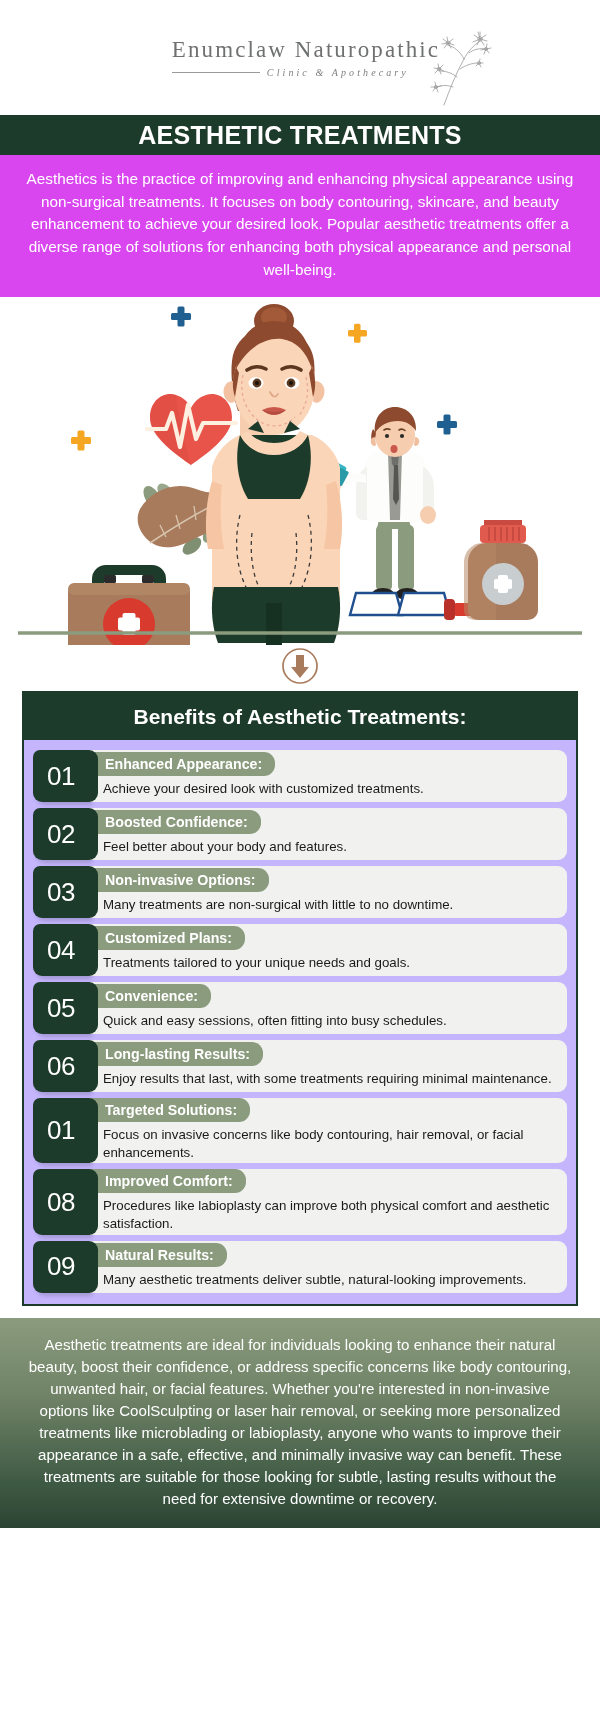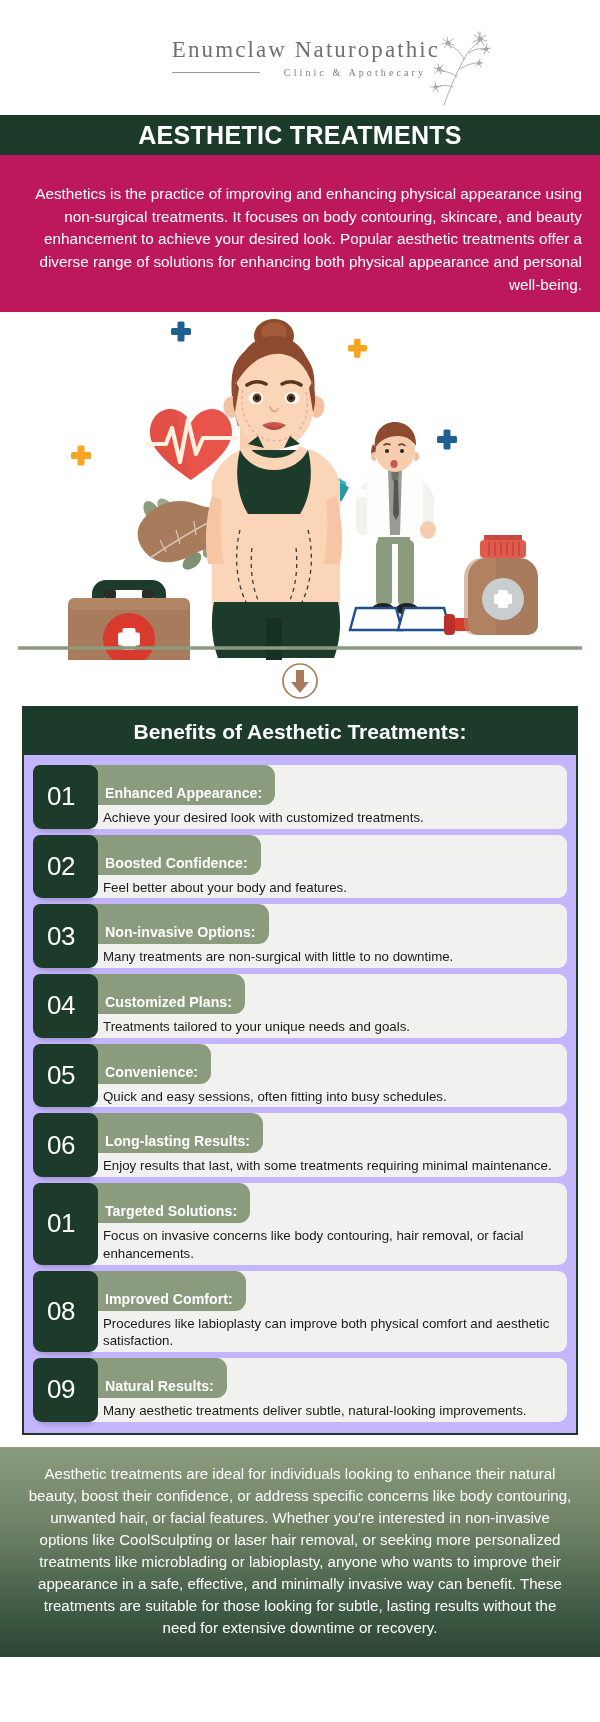--- a/index.html
+++ b/index.html
@@ -38,21 +38,22 @@
     letter-spacing: 2.1px;
     color: #6f7170;
     white-space: nowrap;
     line-height: 1.1;
   }
   .logo-sub-row {
     display: flex;
     align-items: center;
     width: 100%;
     margin-top: 4px;
-    gap: 24px;
+    gap: 7px;
+    font-style: italic;
   }
   .logo-rule { flex: 0 0 88px; height: 1px; background: #9a9c9b; }
   .logo-sub {
     font-family: "Liberation Serif", serif;
     font-size: 10px;
     letter-spacing: 3.1px;
     color: #7d7f7e;
     white-space: nowrap;
   }
   .logo-sprig { position: absolute; left: 252px; top: -8px; }
@@ -67,23 +68,23 @@
   }
   .title-bar h1 {
     color: #ffffff;
     font-size: 25px;
     font-weight: bold;
     letter-spacing: 0.3px;
   }
 
   
   .intro {
-    background: #be185d;
-    padding: 28px 18px 16px;
-    text-align: right;
+    background: #d946ef;
+    padding: 13px 18px 16px;
+    text-align: center;
   }
   .intro p {
     color: #ffffff;
     font-size: 15.3px;
     line-height: 1.48;
   }
 
   
   .illus {
     position: relative;
@@ -174,21 +175,21 @@
     z-index: 0;
   }
   .btitle {
     position: relative;
     z-index: 2;
     align-self: flex-start;
     background: #8b9b7e;
     color: #ffffff;
     font-size: 14.2px;
     font-weight: bold;
-    padding: 20px 13px 4px 13px;
+    padding: 4px 13px 4px 13px;
     border-radius: 0 11px 11px 0;
     margin-left: -14px;
     padding-left: 16px;
   }
   .bdesc {
     position: relative;
     z-index: 2;
     color: #1a1a1a;
     font-size: 13.3px;
     line-height: 1.33;

